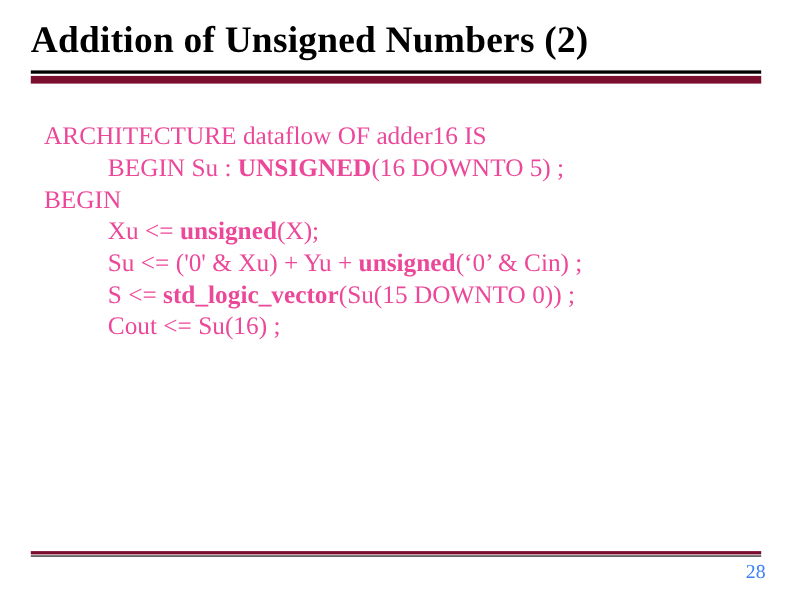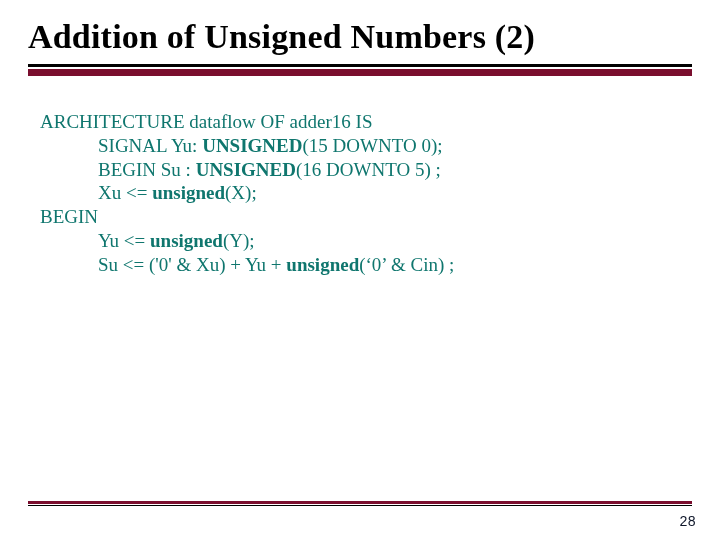--- a/index.html
+++ b/index.html
@@ -37,23 +37,23 @@
   }
   .rule-maroon {
     height: 7px;
     background: #7a0e2e;
     margin-top: 2px;
   }
   .body-area {
     padding: 34px 40px 0 40px;
   }
   .code {
-    font-size: 19px;
+    font-size: 23px;
     line-height: 1.25;
-    color: #0f766e;
+    color: #ec4899;
   }
   .code .line {
     white-space: pre;
   }
   .ind1 { padding-left: 58px; }
   .bold { font-weight: bold; }
   .footer-rule {
     position: absolute;
     left: 28px;
     right: 28px;
@@ -65,46 +65,46 @@
     content: "";
     position: absolute;
     left: 0; right: 0; top: 4px;
     height: 1px;
     background: #000;
   }
   .pagenum {
     position: absolute;
     right: 24px;
     bottom: 10px;
-    font-family: Liberation Mono, monospace;
-    font-size: 14px;
-    color: #0f172a;
+    font-family: Liberation Serif, serif;
+    font-size: 18px;
+    color: #3b82f6;
   }
 </style>
 </head>
 <body>
 
 <div class="slide">
 
   <div class="title-block">
     <h1 class="title">Addition of Unsigned Numbers (2)</h1>
   </div>
 
   <div class="ruleset">
     <div class="rule-black"></div>
     <div class="rule-maroon"></div>
   </div>
 
   <div class="body-area">
     <div class="code">
       <div class="line"><span>ARCHITECTURE dataflow OF adder16 IS</span></div>
-      <div class="line ind1"><span>SIGNAL Yu: </span><span class="bold">UNSIGNED</span><span>(15 DOWNTO 0);</span></div>
       <div class="line ind1"><span>BEGIN Su : </span><span class="bold">UNSIGNED</span><span>(16 DOWNTO 5) ;</span></div>
+      <div class="line"><span>BEGIN</span></div>
       <div class="line ind1"><span>Xu &lt;= </span><span class="bold">unsigned</span><span>(X);</span></div>
-      <div class="line"><span>BEGIN</span></div>
-      <div class="line ind1"><span>Yu &lt;= </span><span class="bold">unsigned</span><span>(Y);</span></div>
       <div class="line ind1"><span>Su &lt;= ('0' &amp; Xu) + Yu + </span><span class="bold">unsigned</span><span>(‘0’ &amp; Cin) ;</span></div>
+      <div class="line ind1"><span>S &lt;= </span><span class="bold">std_logic_vector</span><span>(Su(15 DOWNTO 0)) ;</span></div>
+      <div class="line ind1"><span>Cout &lt;= Su(16) ;</span></div>
     </div>
   </div>
 
   <div class="footer-rule"></div>
   <div class="pagenum">28</div>
 </div>
 
 </body></html>

